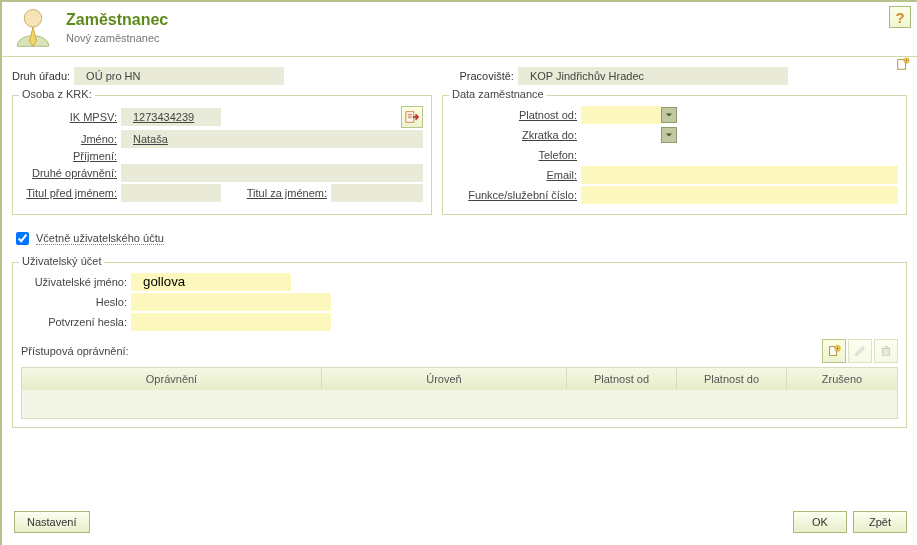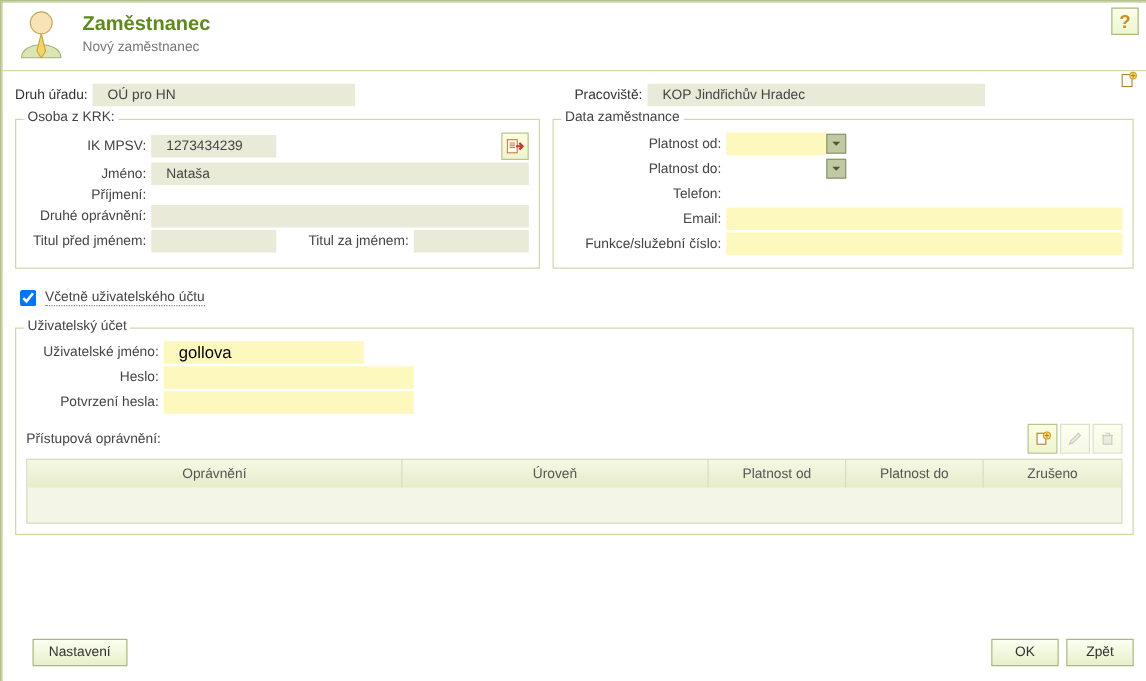--- a/index.html
+++ b/index.html
@@ -124,20 +124,21 @@
     left: 6px;
     background: #ffffff;
     padding: 0 3px;
     font-size: 11px;
     color: #444;
   }
   .groups-wrap {
     display: flex;
     gap: 6px;
     padding: 0 0;
+    text-decoration: underline;
   }
   .groups-wrap > .groupbox { flex: 1; }
 
   .picker-btn {
     width: 22px;
     height: 22px;
     border: 1px solid #b8c68c;
     background: linear-gradient(#fdffe3,#eef3ce);
     display: inline-flex;
     align-items: center;
@@ -210,21 +211,21 @@
     align-items: center;
     justify-content: center;
     color: #555;
     font-size: 11px;
   }
   .perm-head > div:last-child { border-right: none; }
 
   
   .footer {
     position: absolute;
-    left: 16px;
+    left: 4px;
     right: 0;
     bottom: 0;
     padding: 8px 10px 12px 10px;
     display: flex;
     align-items: center;
   }
   .btn {
     height: 22px;
     border: 1px solid #a9b97a;
     background: linear-gradient(#fbfff0,#e8efca);
@@ -318,21 +319,21 @@
     <div class="row">
       <span class="lab" style="width:130px">Platnost od:</span>
       <input class="field req-yellow" style="width: 80px; border: none; outline: none;" value="">
       <span class="combo-btn">
         <svg viewBox="0 0 10 10" width="8" height="8">
             <path d="M1 3 L5 7 L9 3 Z" fill="#4a5a28"></path>
           </svg>
       </span>
     </div>
     <div class="row">
-      <span class="lab" style="width:130px">Platnost do:</span>
+      <span class="lab" style="width:130px">Zkratka do:</span>
       <input class="field ro-white" style="width: 80px; border: none; outline: none;" value="">
       <span class="combo-btn">
         <svg viewBox="0 0 10 10" width="8" height="8">
             <path d="M1 3 L5 7 L9 3 Z" fill="#4a5a28"></path>
           </svg>
       </span>
     </div>
     <div class="row">
       <span class="lab" style="width:130px">Telefon:</span>
       <input class="field ro-white" style="width: 130px; border: none; outline: none;" value="">

